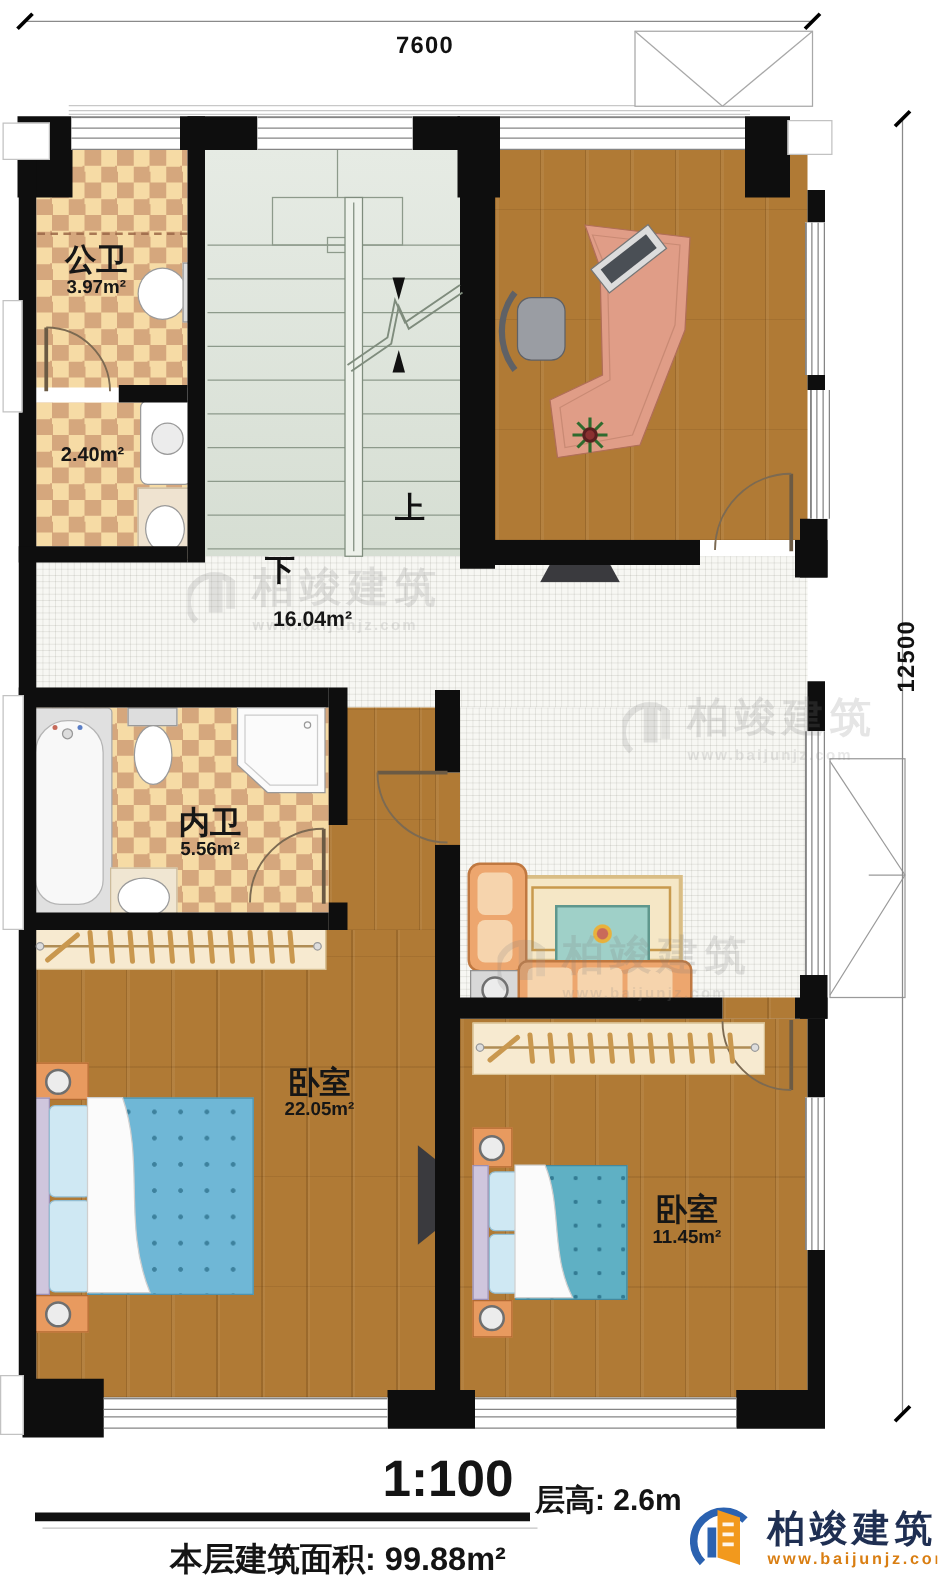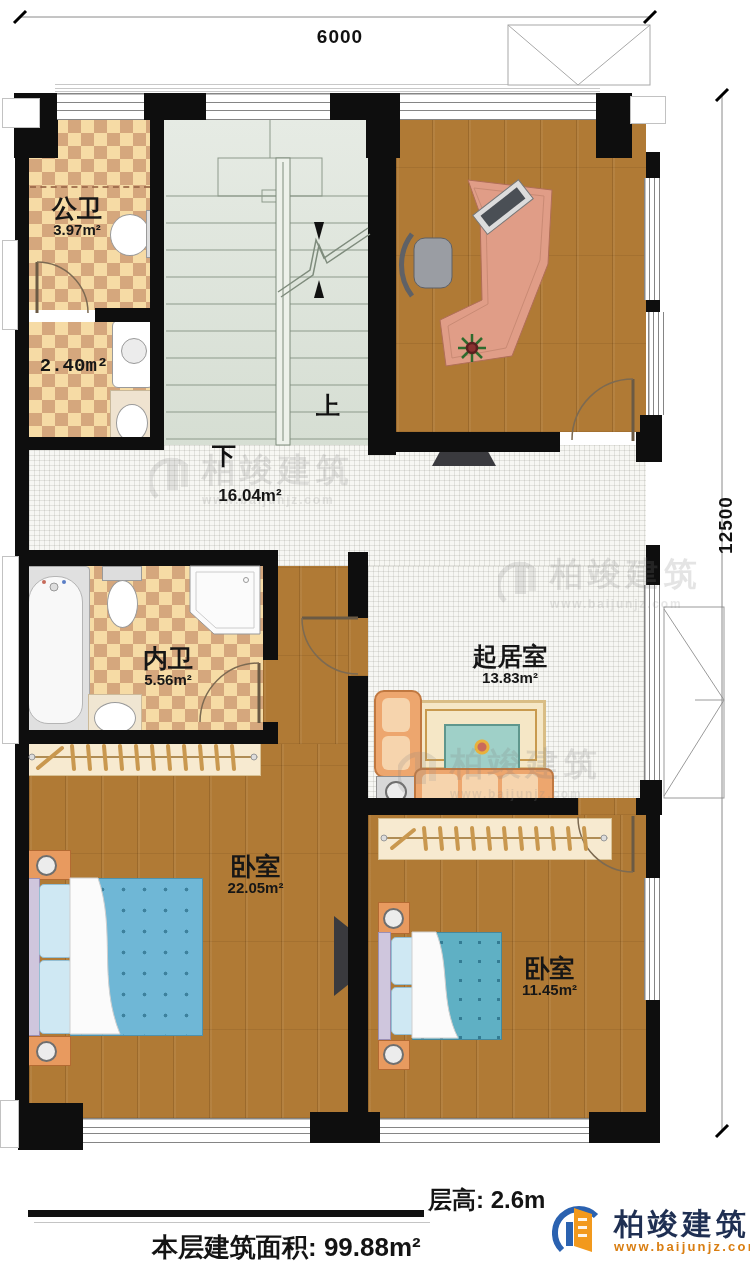--- a/index.html
+++ b/index.html
@@ -42,21 +42,21 @@
   .rarea{font-size:15px;text-align:center;}
   .updown{position:absolute;font-size:24px;font-weight:bold;color:#111;}
   .dimtext{position:absolute;font-size:19px;font-weight:bold;color:#111;text-align:center;letter-spacing:1px;}
   .wm{position:absolute;display:flex;align-items:center;gap:10px;opacity:.20;}
   .wm-col{display:flex;flex-direction:column;}
   .wm-t1{font-size:33px;font-weight:bold;color:#7e7e7e;letter-spacing:5px;white-space:nowrap;}
   .wm-t2{font-size:12px;font-weight:bold;color:#8a8a8a;letter-spacing:1.8px;white-space:nowrap;}
   .tb-title{position:absolute;left:28px;top:1142px;font-size:60px;font-weight:bold;color:#141414;letter-spacing:2px;}
   .tb-scale{position:absolute;left:306px;top:1160px;font-size:41px;font-weight:bold;color:#141414;}
   .tb-height{position:absolute;left:428px;top:1184px;font-size:24px;font-weight:bold;color:#141414;}
-  .tb-area{position:absolute;left:152px;top:1230px;font-size:26px;font-weight:bold;color:#141414;}
+  .tb-area{position:absolute;left:136px;top:1230px;font-size:26px;font-weight:bold;color:#141414;}
   .tb-rule1{position:absolute;left:28px;top:1210px;width:396px;height:7px;background:#111;}
   .tb-rule2{position:absolute;left:34px;top:1222px;width:396px;height:1px;background:#c4c4c4;}
   .logo{position:absolute;left:552px;top:1202px;display:flex;align-items:center;gap:8px;}
   .logo-col{display:flex;flex-direction:column;line-height:1.05;}
   .logo-t1{font-size:30px;font-weight:bold;color:#1f2f52;letter-spacing:4px;white-space:nowrap;}
   .logo-t2{font-size:13px;font-weight:bold;color:#d97e12;letter-spacing:2.2px;white-space:nowrap;}
   .tvh{position:absolute;background:#3a3a3e;clip-path:polygon(12% 0,88% 0,100% 100%,0 100%);}
   .tvv{position:absolute;background:#3a3a3e;clip-path:polygon(0 0,100% 15%,100% 85%,0 100%);}
   svg{display:block;}
 </style>
@@ -341,47 +341,44 @@
       <span class="wm-t1">柏竣建筑</span>
       <span class="wm-t2">www.baijunjz.com</span>
     </div>
   </div>
 
   <div class="rlabel" style="left:38px;top:194px;width:78px;">
     <div class="rname">公卫</div>
     <div class="rarea">3.97m²</div>
   </div>
   <div class="rlabel" style="left:34px;top:356px;width:80px;">
-    <div class="rarea" style="font-size:19px;font-family:Liberation Mono, monospace;">2.40m²</div>
+    <div class="rarea" style="font-size:16px;">2.40m²</div>
   </div>
   <div class="rlabel" style="left:200px;top:486px;width:100px;">
     <div class="rarea" style="font-size:17px;">16.04m²</div>
   </div>
   <div class="rlabel" style="left:128px;top:644px;width:80px;">
     <div class="rname">内卫</div>
     <div class="rarea">5.56m²</div>
   </div>
-  <div class="rlabel" style="left:455px;top:642px;width:110px;">
-    <div class="rname">起居室</div>
-    <div class="rarea">13.83m²</div>
-  </div>
   <div class="rlabel" style="left:208px;top:852px;width:95px;">
     <div class="rname">卧室</div>
     <div class="rarea">22.05m²</div>
   </div>
   <div class="rlabel" style="left:502px;top:954px;width:95px;">
     <div class="rname">卧室</div>
     <div class="rarea">11.45m²</div>
   </div>
   <div class="updown" style="left:316px;top:390px;">上</div>
   <div class="updown" style="left:212px;top:440px;">下</div>
 
-  <div class="dimtext" style="left:295px;top:26px;width:90px;">6000</div>
+  <div class="dimtext" style="left:295px;top:26px;width:90px;">7600</div>
   <div class="dimtext" style="left:684px;top:514px;width:84px;transform:rotate(-90deg);">12500</div>
 
+  <div class="tb-scale">1:100</div>
   <div class="tb-rule1"></div>
   <div class="tb-rule2"></div>
   <div class="tb-height">层高: 2.6m</div>
   <div class="tb-area">本层建筑面积: 99.88m²</div>
 
   <div class="logo">
     <svg width="54" height="58" viewBox="0 0 54 58">
       <path d="M10,48 A22,22 0 1 1 44,14" stroke="#2b62b0" stroke-width="6" fill="none"></path>
       <polygon points="22,6 40,12 40,50 22,44" fill="#f2991d"></polygon>
       <rect x="14" y="20" width="7" height="24" fill="#2b62b0"></rect>

